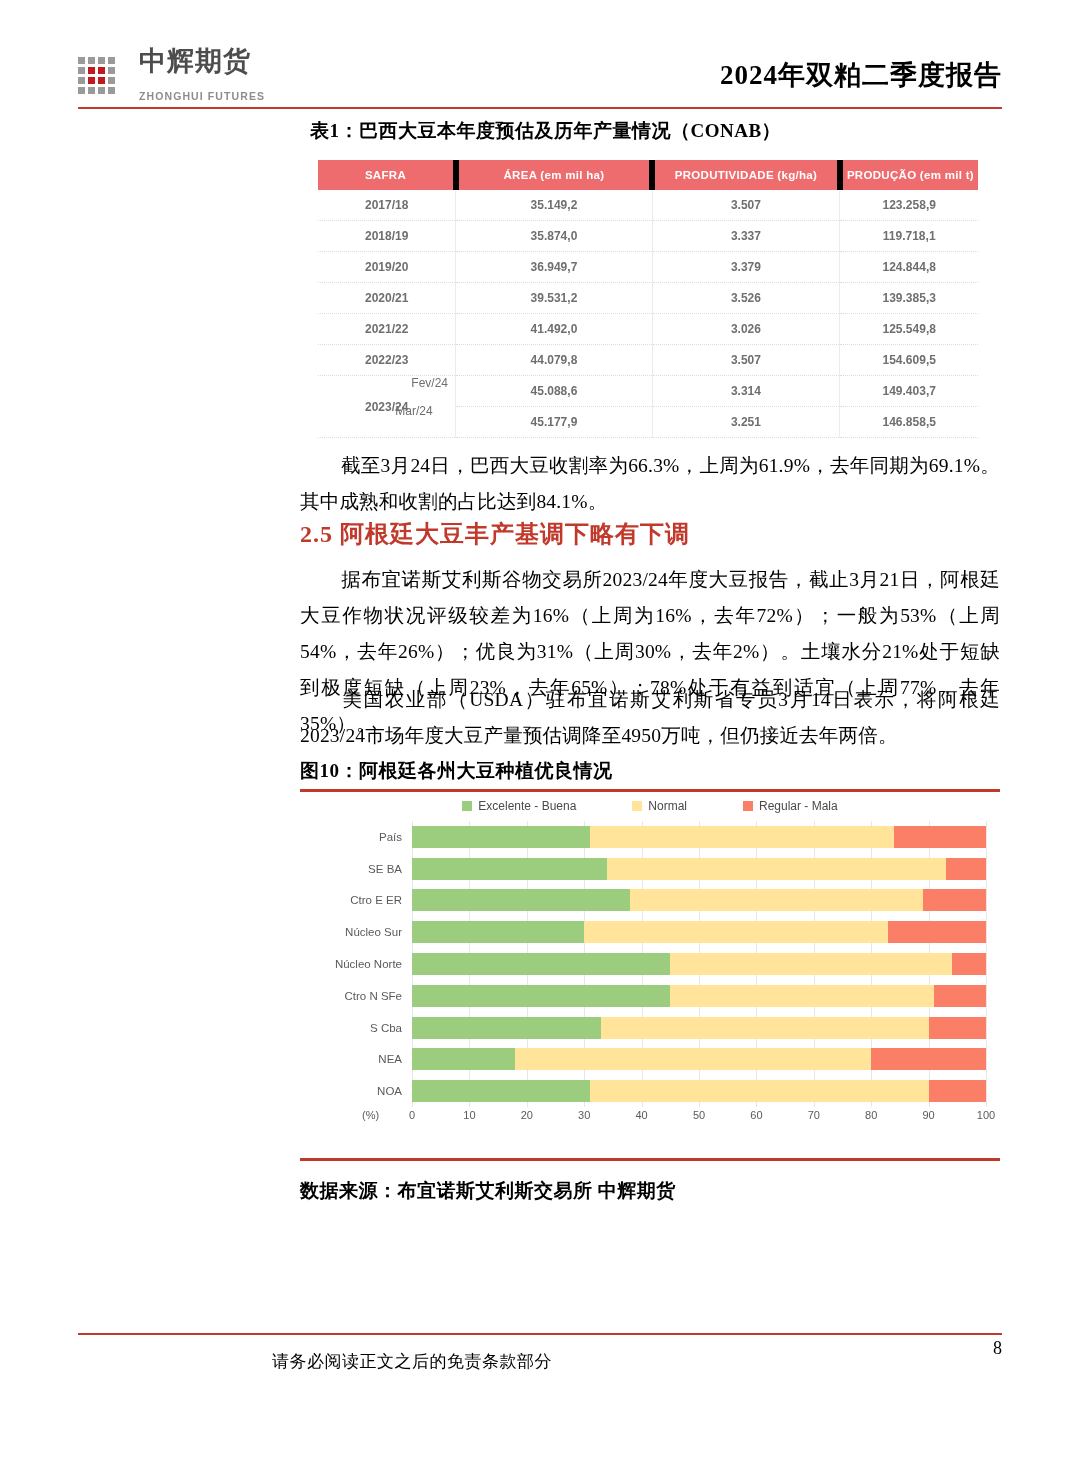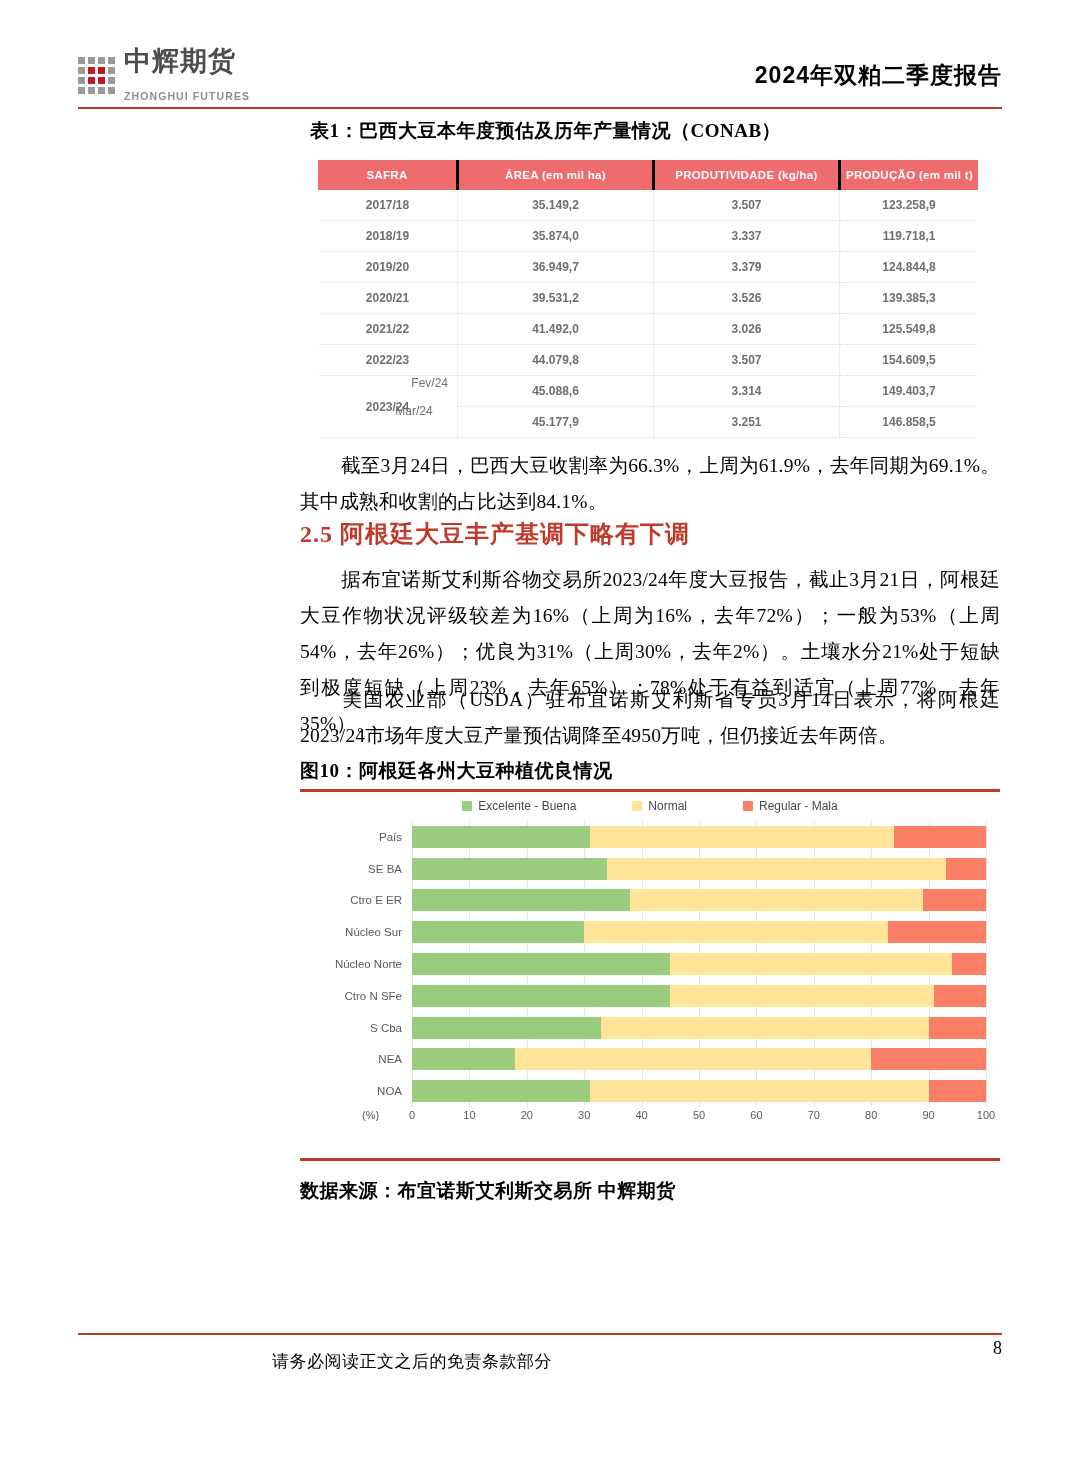--- a/index.html
+++ b/index.html
@@ -27,21 +27,21 @@
     top: 44px;
     width: 924px;
     height: 62px;
     display: flex;
     align-items: center;
     justify-content: space-between;
   }
   .logo-wrap {
     display: flex;
     align-items: center;
-    gap: 9px;
+    gap: 24px;
   }
   .logo-mark {
     display: grid;
     grid-template-columns: repeat(4, 7px);
     grid-template-rows: repeat(4, 7px);
     gap: 3px;
   }
   .logo-mark i {
     display: block;
     width: 7px;
@@ -65,22 +65,22 @@
   .logo-en {
     font-family: "Liberation Sans", sans-serif;
     font-size: 10.5px;
     font-weight: 700;
     color: #8d8d8d;
     letter-spacing: 1.1px;
     margin-top: 16px;
     text-align: center;
   }
   .header-title {
-    font-family: Liberation Sans, sans-serif;
-    font-size: 23px;
+    font-family: Liberation Serif, serif;
+    font-size: 27px;
     font-weight: 700;
     color: #000;
     letter-spacing: 1px;
   }
   .header-rule {
     position: absolute;
     left: 78px;
     top: 107px;
     width: 924px;
     height: 2px;
@@ -126,21 +126,21 @@
     background: #fff;
   }
   .conab th {
     background: #ee6b6e;
     color: #ffffff;
     font-size: 11.5px;
     font-weight: 600;
     letter-spacing: .3px;
     padding: 9px 4px;
     text-align: center;
-    border-right: 3px solid #000000;
+    border-right: 6px solid #000000;
     white-space: nowrap;
   }
   .conab th:last-child { border-right: none; }
   .conab td {
     font-size: 12px;
     color: #6f6f6f;
     text-align: center;
     padding: 8px 4px;
     border-bottom: 1px dotted #dcdcdc;
     border-right: 1px solid #ececec;

